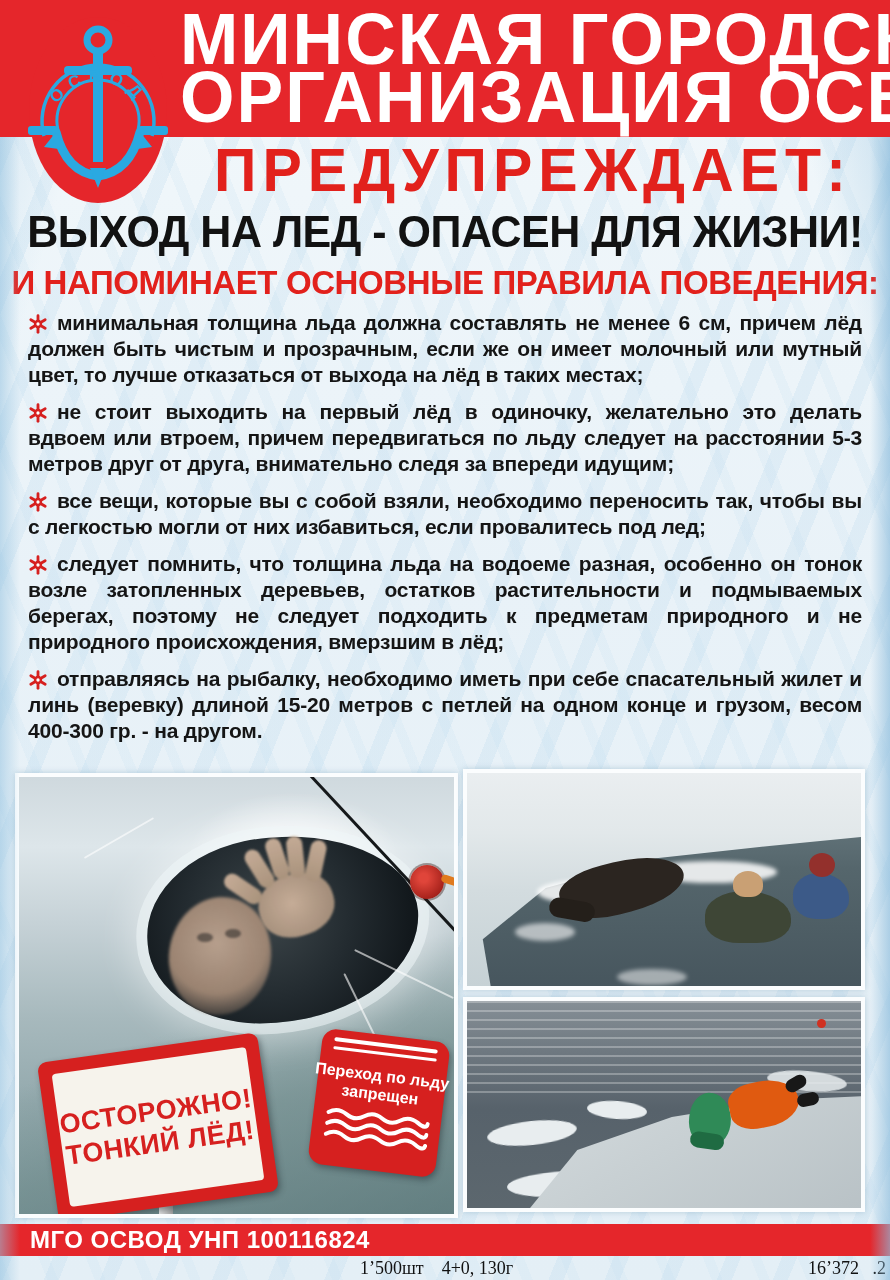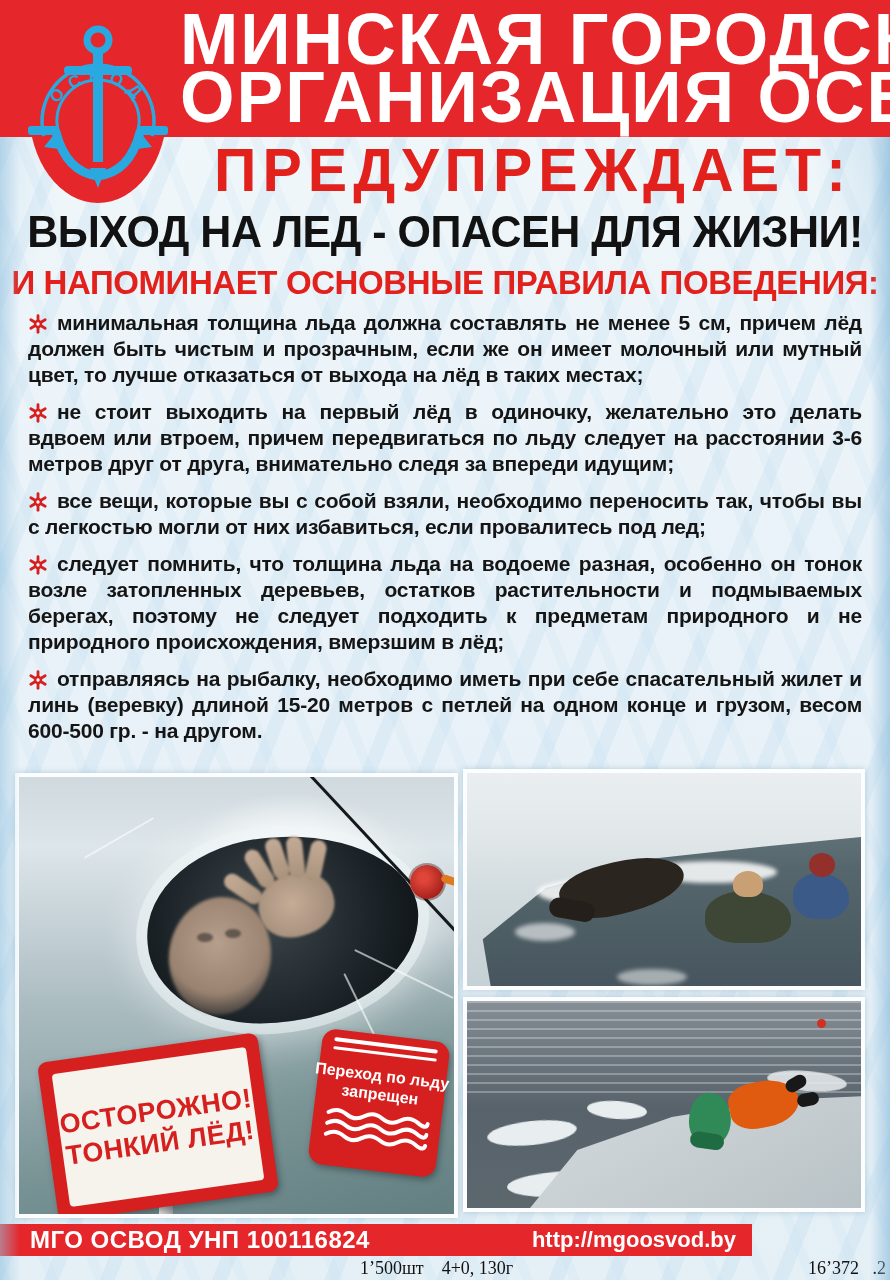--- a/index.html
+++ b/index.html
@@ -97,21 +97,21 @@
     clip-path:polygon(16% 100%,28% 72%,52% 56%,78% 48%,100% 46%,100% 100%);}
   .floe{position:absolute;background:#e8edef;border-radius:50%;filter:blur(.5px);}
   .rescuer-green{position:absolute;left:222px;top:92px;width:42px;height:54px;background:#2f8a57;
     border-radius:45% 55% 48% 52%;transform:rotate(8deg);}
   .rescuer-green:after{content:"";position:absolute;left:4px;top:40px;width:34px;height:16px;background:#1f6b42;border-radius:8px;}
   .victim-orange{position:absolute;left:262px;top:80px;width:70px;height:46px;background:#e05a10;
     border-radius:40% 60% 55% 45%;transform:rotate(-12deg);}
   .boot{position:absolute;width:22px;height:13px;background:#181818;border-radius:7px;}
   .buoy{position:absolute;left:350px;top:18px;width:9px;height:9px;border-radius:50%;background:#d03020;}
   
-  .band-footer{position:absolute;left:0;top:1224px;width:752px;height:32px;background:#e5262b;
+  .band-footer{position:absolute;left:0;top:1224px;width:890px;height:32px;background:#e5262b;
     display:flex;align-items:center;justify-content:space-between;box-sizing:border-box;padding:0 16px 0 30px;}
   .band-footer .left{color:#fff;font-weight:bold;font-size:24px;letter-spacing:.5px;white-space:nowrap;}
   .band-footer .right{color:#fff;font-weight:bold;font-size:22px;white-space:nowrap;}
   .printline{position:absolute;left:0;top:1258px;width:890px;height:22px;
     font-family:"Liberation Serif",serif;font-size:18px;color:#111;}
   .printline .center{position:absolute;left:360px;top:0;white-space:pre;}
   .printline .right{position:absolute;right:4px;top:0;white-space:pre;}
   
   .frost{position:absolute;top:137px;bottom:0;width:20px;pointer-events:none;}
   .frost.l{left:0;background:linear-gradient(90deg,rgba(150,195,224,.55),rgba(150,195,224,0));}
@@ -159,30 +159,30 @@
 
   <div class="rules">
     <p class="rule"><svg class="snow" viewBox="0 0 24 24">
           <g stroke="#d6201f" stroke-width="3.4" stroke-linecap="round">
             <line x1="12" y1="2" x2="12" y2="22"></line>
             <line x1="3.4" y1="7" x2="20.6" y2="17"></line>
             <line x1="3.4" y1="17" x2="20.6" y2="7"></line>
           </g>
           <circle cx="12" cy="12" r="5" fill="#d6201f"></circle>
           <circle cx="12" cy="12" r="2" fill="#fff"></circle>
-        </svg><span>минимальная толщина льда должна составлять не менее 5 см, причем лёд должен быть чистым и прозрачным, если же он имеет молочный или мутный цвет, то лучше отказаться от выхода на лёд в таких местах;</span></p>
-    <p class="rule"><svg class="snow" viewBox="0 0 24 24">
-          <g stroke="#d6201f" stroke-width="3.4" stroke-linecap="round">
-            <line x1="12" y1="2" x2="12" y2="22"></line>
-            <line x1="3.4" y1="7" x2="20.6" y2="17"></line>
-            <line x1="3.4" y1="17" x2="20.6" y2="7"></line>
-          </g>
-          <circle cx="12" cy="12" r="5" fill="#d6201f"></circle>
-          <circle cx="12" cy="12" r="2" fill="#fff"></circle>
-        </svg><span>не стоит выходить на первый лёд в одиночку, желательно это делать вдвоем или втроем, причем передвигаться по льду следует на расстоянии 3-6 метров друг от друга, внимательно следя за впереди идущим;</span></p>
+        </svg><span>минимальная толщина льда должна составлять не менее 6 см, причем лёд должен быть чистым и прозрачным, если же он имеет молочный или мутный цвет, то лучше отказаться от выхода на лёд в таких местах;</span></p>
+    <p class="rule"><svg class="snow" viewBox="0 0 24 24">
+          <g stroke="#d6201f" stroke-width="3.4" stroke-linecap="round">
+            <line x1="12" y1="2" x2="12" y2="22"></line>
+            <line x1="3.4" y1="7" x2="20.6" y2="17"></line>
+            <line x1="3.4" y1="17" x2="20.6" y2="7"></line>
+          </g>
+          <circle cx="12" cy="12" r="5" fill="#d6201f"></circle>
+          <circle cx="12" cy="12" r="2" fill="#fff"></circle>
+        </svg><span>не стоит выходить на первый лёд в одиночку, желательно это делать вдвоем или втроем, причем передвигаться по льду следует на расстоянии 5-3 метров друг от друга, внимательно следя за впереди идущим;</span></p>
     <p class="rule"><svg class="snow" viewBox="0 0 24 24">
           <g stroke="#d6201f" stroke-width="3.4" stroke-linecap="round">
             <line x1="12" y1="2" x2="12" y2="22"></line>
             <line x1="3.4" y1="7" x2="20.6" y2="17"></line>
             <line x1="3.4" y1="17" x2="20.6" y2="7"></line>
           </g>
           <circle cx="12" cy="12" r="5" fill="#d6201f"></circle>
           <circle cx="12" cy="12" r="2" fill="#fff"></circle>
         </svg><span>все вещи, которые вы с собой взяли, необходимо переносить так, чтобы вы с легкостью могли от них избавиться, если провалитесь под лед;</span></p>
     <p class="rule"><svg class="snow" viewBox="0 0 24 24">
@@ -195,21 +195,21 @@
           <circle cx="12" cy="12" r="2" fill="#fff"></circle>
         </svg><span>следует помнить, что толщина льда на водоеме разная, особенно он тонок возле затопленных деревьев, остатков растительности и подмываемых берегах, поэтому не следует подходить к предметам природного и не природного происхождения, вмерзшим в лёд;</span></p>
     <p class="rule"><svg class="snow" viewBox="0 0 24 24">
           <g stroke="#d6201f" stroke-width="3.4" stroke-linecap="round">
             <line x1="12" y1="2" x2="12" y2="22"></line>
             <line x1="3.4" y1="7" x2="20.6" y2="17"></line>
             <line x1="3.4" y1="17" x2="20.6" y2="7"></line>
           </g>
           <circle cx="12" cy="12" r="5" fill="#d6201f"></circle>
           <circle cx="12" cy="12" r="2" fill="#fff"></circle>
-        </svg><span>отправляясь на рыбалку, необходимо иметь при себе спасательный жилет и линь (веревку) длиной 15-20 метров с петлей на одном конце и грузом, весом 600-500 гр. - на другом.</span></p>
+        </svg><span>отправляясь на рыбалку, необходимо иметь при себе спасательный жилет и линь (веревку) длиной 15-20 метров с петлей на одном конце и грузом, весом 400-300 гр. - на другом.</span></p>
   </div>
 
   <div class="photo photo-left">
     <div class="ice-hole"></div>
     <div class="face"></div>
     <div class="eye" style="left:178px;top:156px;"></div>
     <div class="eye" style="left:206px;top:152px;"></div>
     <div class="hand">
       <div class="palm"></div>
       <div class="finger" style="left:2px;top:6px;transform:rotate(-38deg);"></div>
@@ -270,21 +270,20 @@
     <div class="floe-big"></div>
     <div class="rescuer-green"></div>
     <div class="victim-orange"></div>
     <div class="boot" style="left:318px;top:76px;transform:rotate(-30deg);"></div>
     <div class="boot" style="left:330px;top:92px;transform:rotate(-12deg);"></div>
     <div class="buoy"></div>
   </div>
 
   <div class="band-footer">
     <span class="left">МГО ОСВОД УНП 100116824</span>
-    <span class="right">http://mgoosvod.by</span>
   </div>
   <div class="printline">
     <span class="center">1’500шт    4+0, 130г</span>
     <span class="right">16’372   .2</span>
   </div>
 
   <div class="frost l"></div>
   <div class="frost r"></div>
 </div>
 

